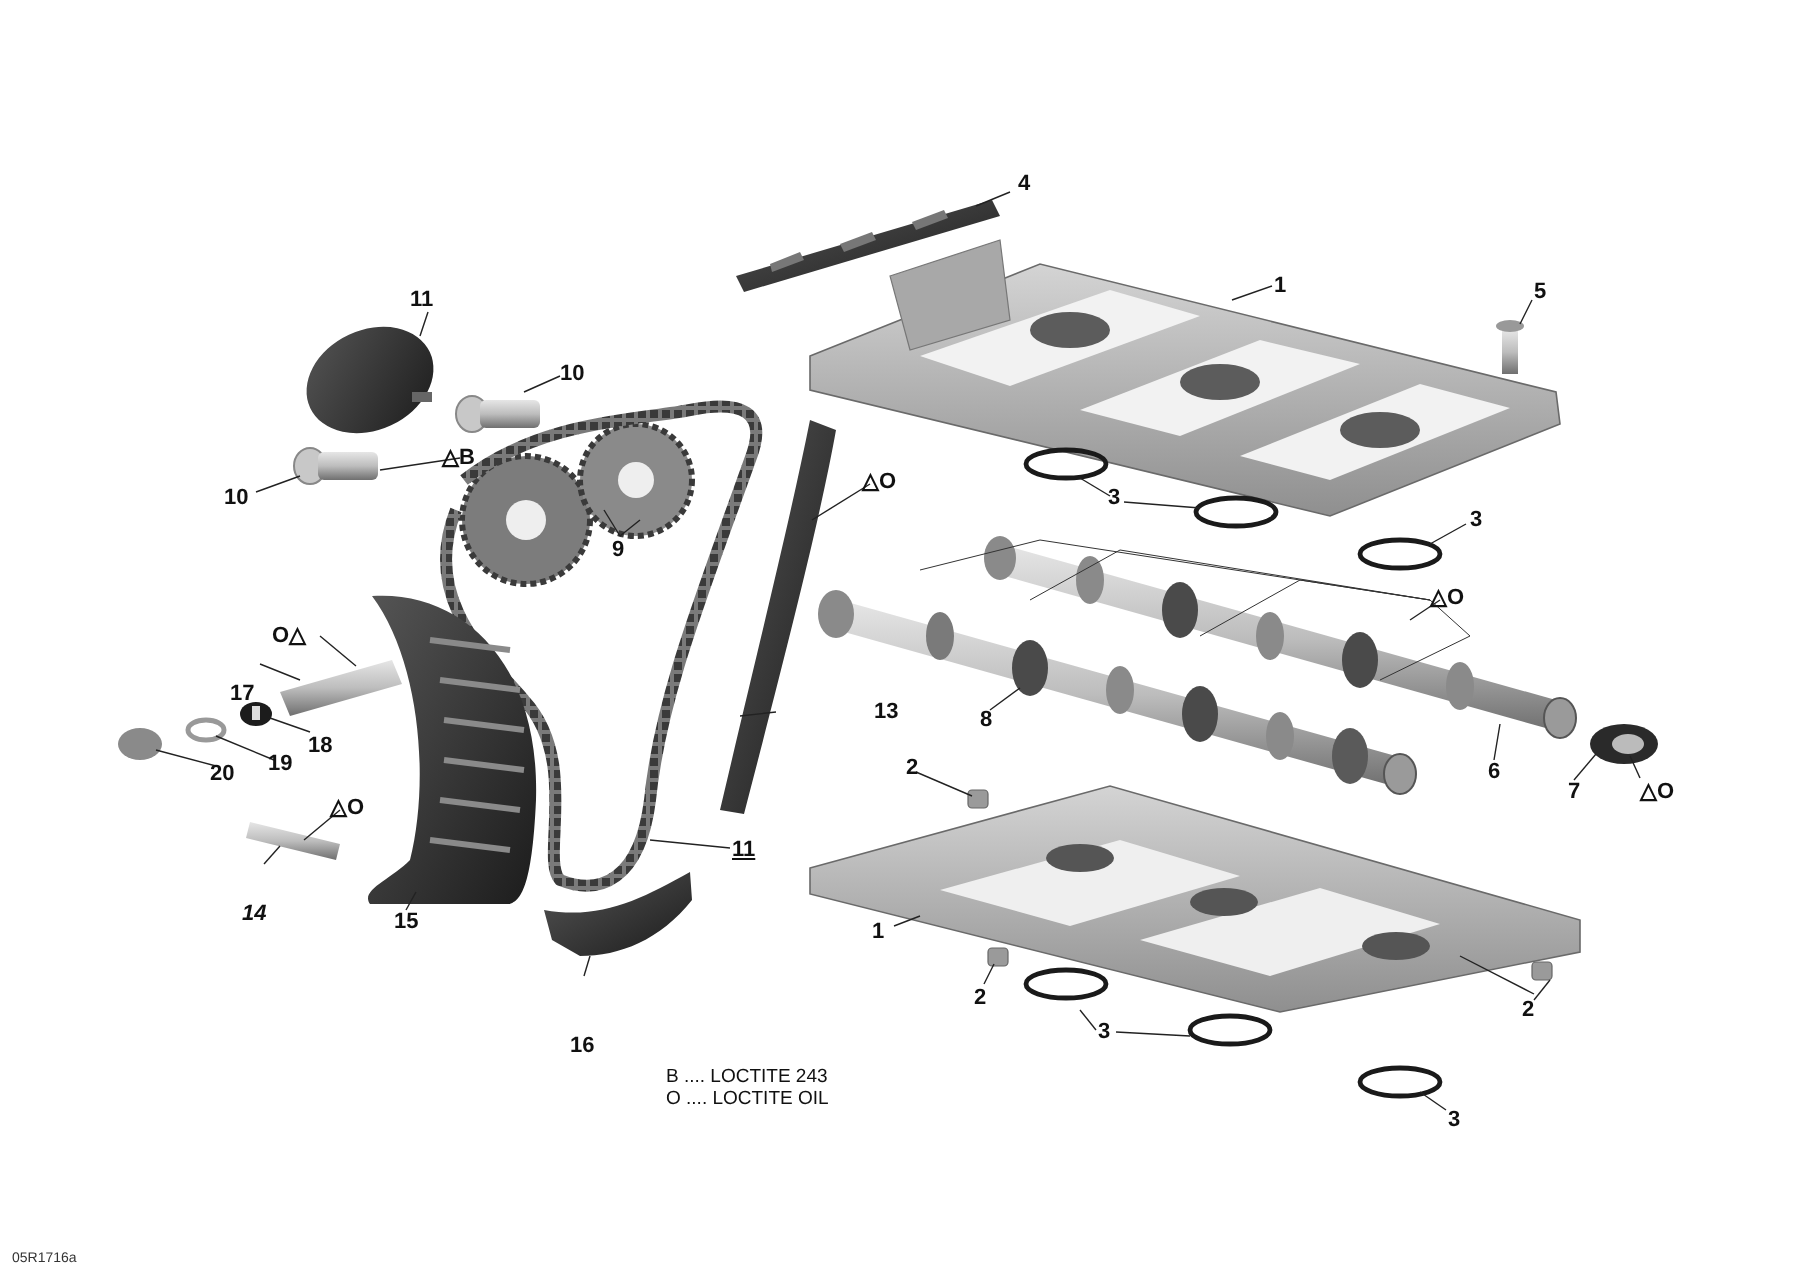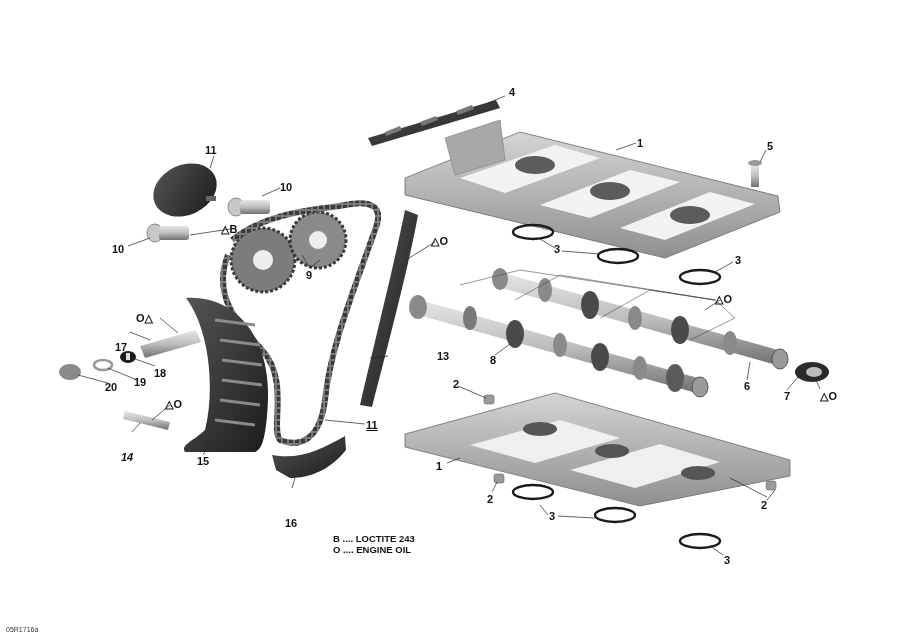--- a/index.html
+++ b/index.html
@@ -1,19 +1,19 @@
 <!DOCTYPE html>
 <html><head>
 <meta charset="utf-8">
 <style>
   html, body { margin:0; padding:0; background:#ffffff; }
   body { width:900px; height:636px; position:relative; overflow:hidden; font-family:"Liberation Sans", sans-serif; }
   #canvas { position:absolute; left:0; top:0; width:900px; height:636px; }
   .callout { position:absolute; font-family:"Liberation Sans", sans-serif; font-weight:bold; font-size:11px; color:#111; line-height:1; white-space:nowrap; }
-  .legend { position:absolute; left:333px; top:533px; font-family:"Liberation Sans", sans-serif; font-weight:bold; font-size:9.5px; color:#111; line-height:11px; }
+  .legend { position:absolute; left:333px; top:533px; font-family:"Liberation Sans", sans-serif; font-weight:normal; font-size:9.5px; color:#111; line-height:11px; }
   .ref { position:absolute; left:6px; top:626px; font-family:"Liberation Sans", sans-serif; font-size:7px; color:#333; }
 </style>
 </head>
 <body>
 
 <div id="canvas">
   <svg width="900" height="636" viewBox="0 0 900 636" xmlns="http://www.w3.org/2000/svg">
     <defs>
       <linearGradient id="metal" x1="0" y1="0" x2="0" y2="1">
         <stop offset="0" stop-color="#d4d4d4"></stop>
@@ -245,18 +245,18 @@
   <span class="callout" style="left:221px;top:224px;">△B</span>
   <span class="callout" style="left:431px;top:236px;">△O</span>
   <span class="callout" style="left:136px;top:313px;">O△</span>
   <span class="callout" style="left:165px;top:399px;">△O</span>
   <span class="callout" style="left:715px;top:294px;">△O</span>
   <span class="callout" style="left:820px;top:391px;">△O</span>
 
   
   <div class="legend">
     <div>B .... LOCTITE 243</div>
-    <div>O .... ENGINE OIL</div>
+    <div>O .... LOCTITE OIL</div>
   </div>
 
   
   <div class="ref">05R1716a</div>
 </div>
 
 </body></html>

